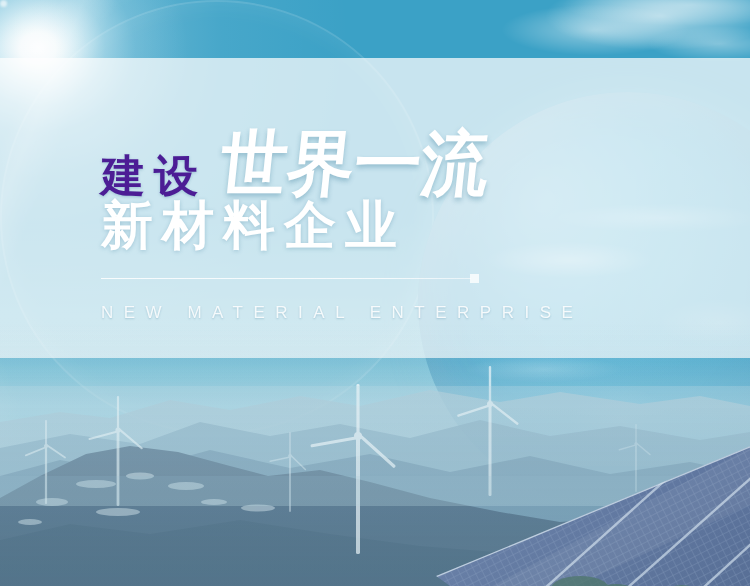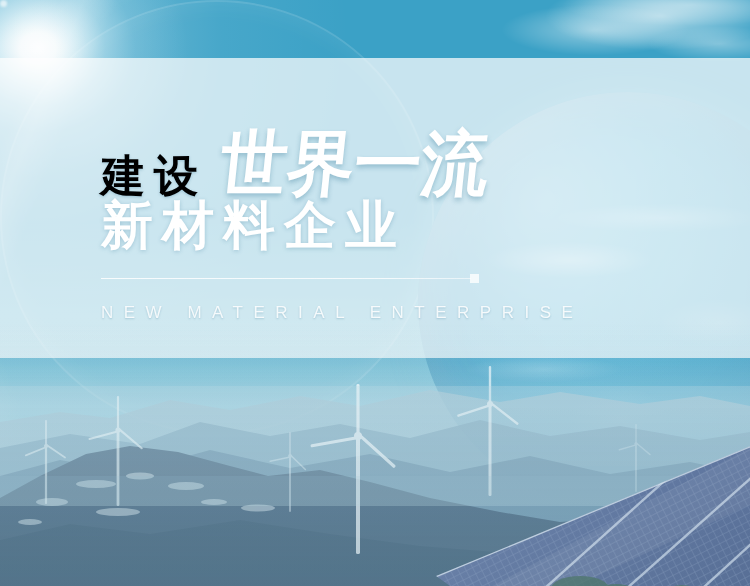--- a/index.html
+++ b/index.html
@@ -172,21 +172,21 @@
     display: flex;
     align-items: flex-end;
     gap: 6px;
     height: 74px;
     white-space: nowrap;
   }
   .t-light {
     font-family: "Liberation Sans", "DejaVu Sans", sans-serif;
     font-size: 44px;
     font-weight: 600;
-    color: #000000;
+    color: #4c1d95;
     letter-spacing: 9px;
     line-height: 1;
     text-shadow: 0 1px 3px rgba(30,100,135,0.28);
   }
   .t-heavy {
     font-family: "DejaVu Sans", "Liberation Sans", sans-serif;
     font-size: 67px;
     font-weight: 900;
     color: #ffffff;
     letter-spacing: 0px;

